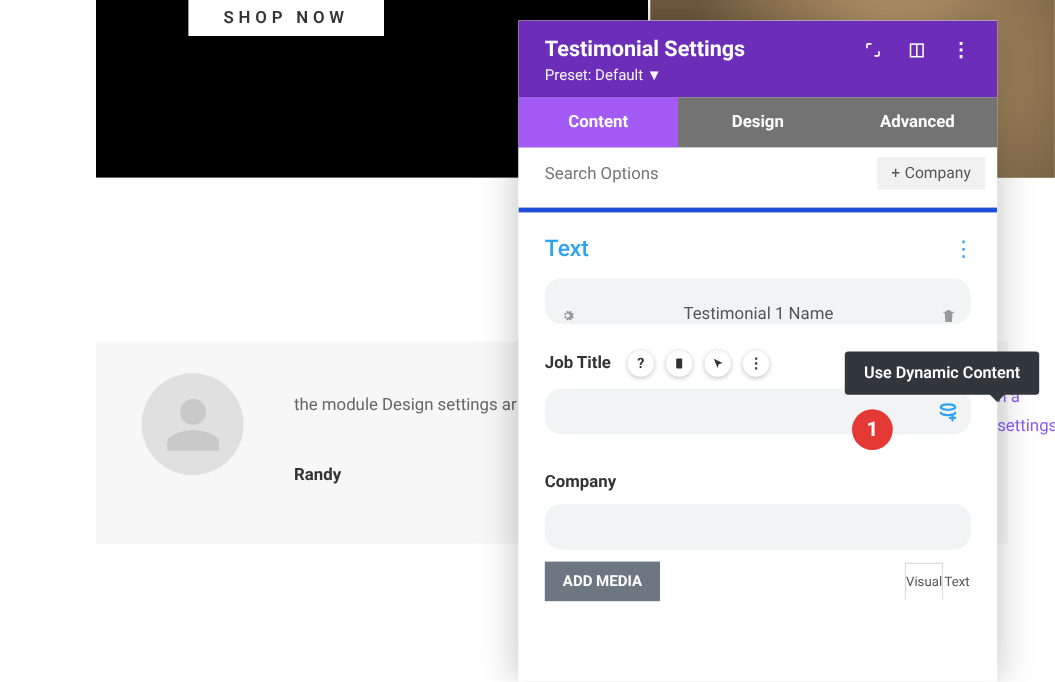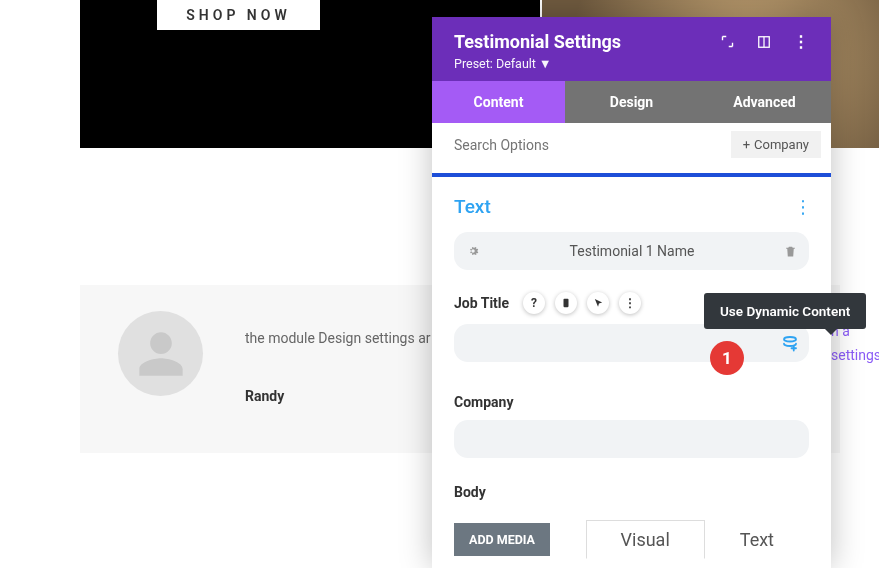--- a/index.html
+++ b/index.html
@@ -28,34 +28,34 @@
 .search-row input{border:none;outline:none;font-size:14px;color:#555;flex:1;background:transparent}
 .filter-btn{background:#f1f1f1;border:none;padding:6px 12px;font-size:13px;color:#555;cursor:pointer;display:flex;align-items:center;gap:4px}
 .body-scroll{flex:1;overflow:hidden;padding:0 0 0 0}
 .section-head{display:flex;justify-content:space-between;align-items:center;padding:18px 20px 6px 22px}
 .section-title{color:#2ea3f2;font-size:19px;font-weight:500}
 .kebab{color:#2ea3f2;cursor:pointer;font-size:18px;letter-spacing:-1px}
 .field-group{padding:8px 22px 4px}
 .field-label{font-weight:700;font-size:14px;color:#333;margin-bottom:10px;display:flex;align-items:center;gap:8px}
 .label-icons{display:flex;gap:10px;align-items:center;margin-left:6px}
 .label-icons span{width:22px;height:22px;border-radius:50%;background:#fff;box-shadow:0 1px 4px rgba(0,0,0,.25);display:flex;align-items:center;justify-content:center;font-size:12px;color:#333;cursor:pointer}
-.input-box{background:#f1f3f5;border-radius:14px;height:38px;display:flex;align-items:center;padding:0 12px;position:relative;color:#555;font-size:14px}
+.input-box{background:#f1f3f5;border-radius:14px;height:38px;display:flex;align-items:flex-end;padding:0 12px;position:relative;color:#555;font-size:14px}
 .input-box.author-box{justify-content:space-between}
 .input-box .gear{color:#999;font-size:14px;cursor:pointer}
 .input-box .name{flex:1;text-align:center}
 .input-box .trash{color:#999;font-size:14px;cursor:pointer}
 .dyn-icon{position:absolute;right:10px;top:50%;transform:translateY(-50%);color:#2ea3f2;font-size:18px;cursor:pointer}
 .callout{position:absolute;width:34px;height:34px;border-radius:50%;background:#e53935;color:#fff;display:flex;align-items:center;justify-content:center;font-weight:700;font-size:17px;z-index:50}
 .tooltip-box{position:absolute;background:#32373c;color:#fff;font-size:13.5px;font-weight:600;padding:10px 16px;border-radius:3px;z-index:60;}
 .tooltip-box::after{content:"";position:absolute;bottom:-6px;left:74%;width:0;height:0;border-left:7px solid transparent;border-right:7px solid transparent;border-top:7px solid #32373c}
 .right-edge{position:absolute;top:320px;right:0;width:48px;color:#8b5cf6;font-size:14px;line-height:1.7}
 .add-media-row{padding:6px 22px 0;display:flex;align-items:center;justify-content:space-between;flex-wrap:wrap}
 .add-media{background:#6c7781;color:#fff;font-weight:700;font-size:12.5px;padding:9px 15px;border:none;cursor:pointer;margin-bottom:8px}
 .vis-tabs{display:flex;gap:0;margin-bottom:8px}
-.vis-tabs .vt{padding:8px 34px;font-size:18px;color:#555;border:1px solid transparent;cursor:pointer;background:#fff}
+.vis-tabs .vt{padding:8px 0;font-size:11px;color:#555;border:1px solid transparent;cursor:pointer;background:#fff}
 .vis-tabs .vt.active{border:1px solid #ddd;border-bottom-color:#fff}
 svg{display:block}
 </style>
 </head>
 <body>
 
 <div class="bg-black"></div>
 <div class="bg-img"></div>
 <div class="shop-btn">SHOP NOW</div>
 
@@ -161,23 +161,20 @@
             </svg>
         </span>
       </div>
     </div>
 
     <div class="field-group" style="margin-top:20px">
       <div class="field-label">Company</div>
       <div class="input-box"></div>
     </div>
 
-    <div class="field-group" style="margin-top:14px">
-      <div class="field-label">Body</div>
-    </div>
 
     <div class="add-media-row">
       <button class="add-media">ADD MEDIA</button>
       <div class="vis-tabs">
         <div class="vt active">Visual</div>
         <div class="vt">Text</div>
       </div>
     </div>
 
   </div>

